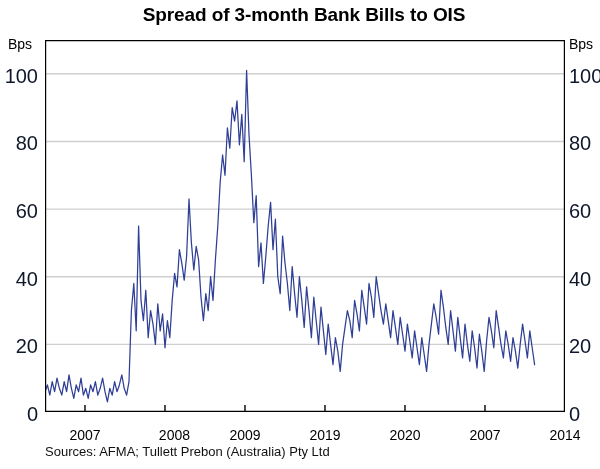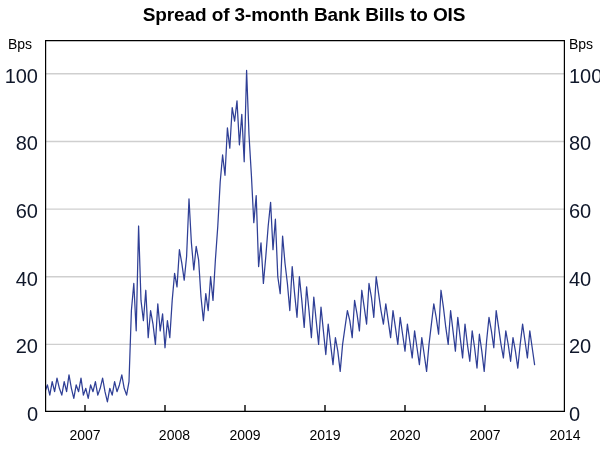--- a/index.html
+++ b/index.html
@@ -133,14 +133,15 @@
           <line x1="120" y1="372" x2="120" y2="365" stroke="#000000" stroke-width="1.4"></line>
           <line x1="200" y1="372" x2="200" y2="365" stroke="#000000" stroke-width="1.4"></line>
           <line x1="280" y1="372" x2="280" y2="365" stroke="#000000" stroke-width="1.4"></line>
           <line x1="360" y1="372" x2="360" y2="365" stroke="#000000" stroke-width="1.4"></line>
           <line x1="440" y1="372" x2="440" y2="365" stroke="#000000" stroke-width="1.4"></line>
           <line x1="520" y1="372" x2="520" y2="365" stroke="#000000" stroke-width="1.4"></line>
         </g>
     </svg>
   </div>
 
+  <div id="source-note">Sources: AFMA; Tullett Prebon (Australia) Pty Ltd</div>
 
 </div>
 
 </body></html>

